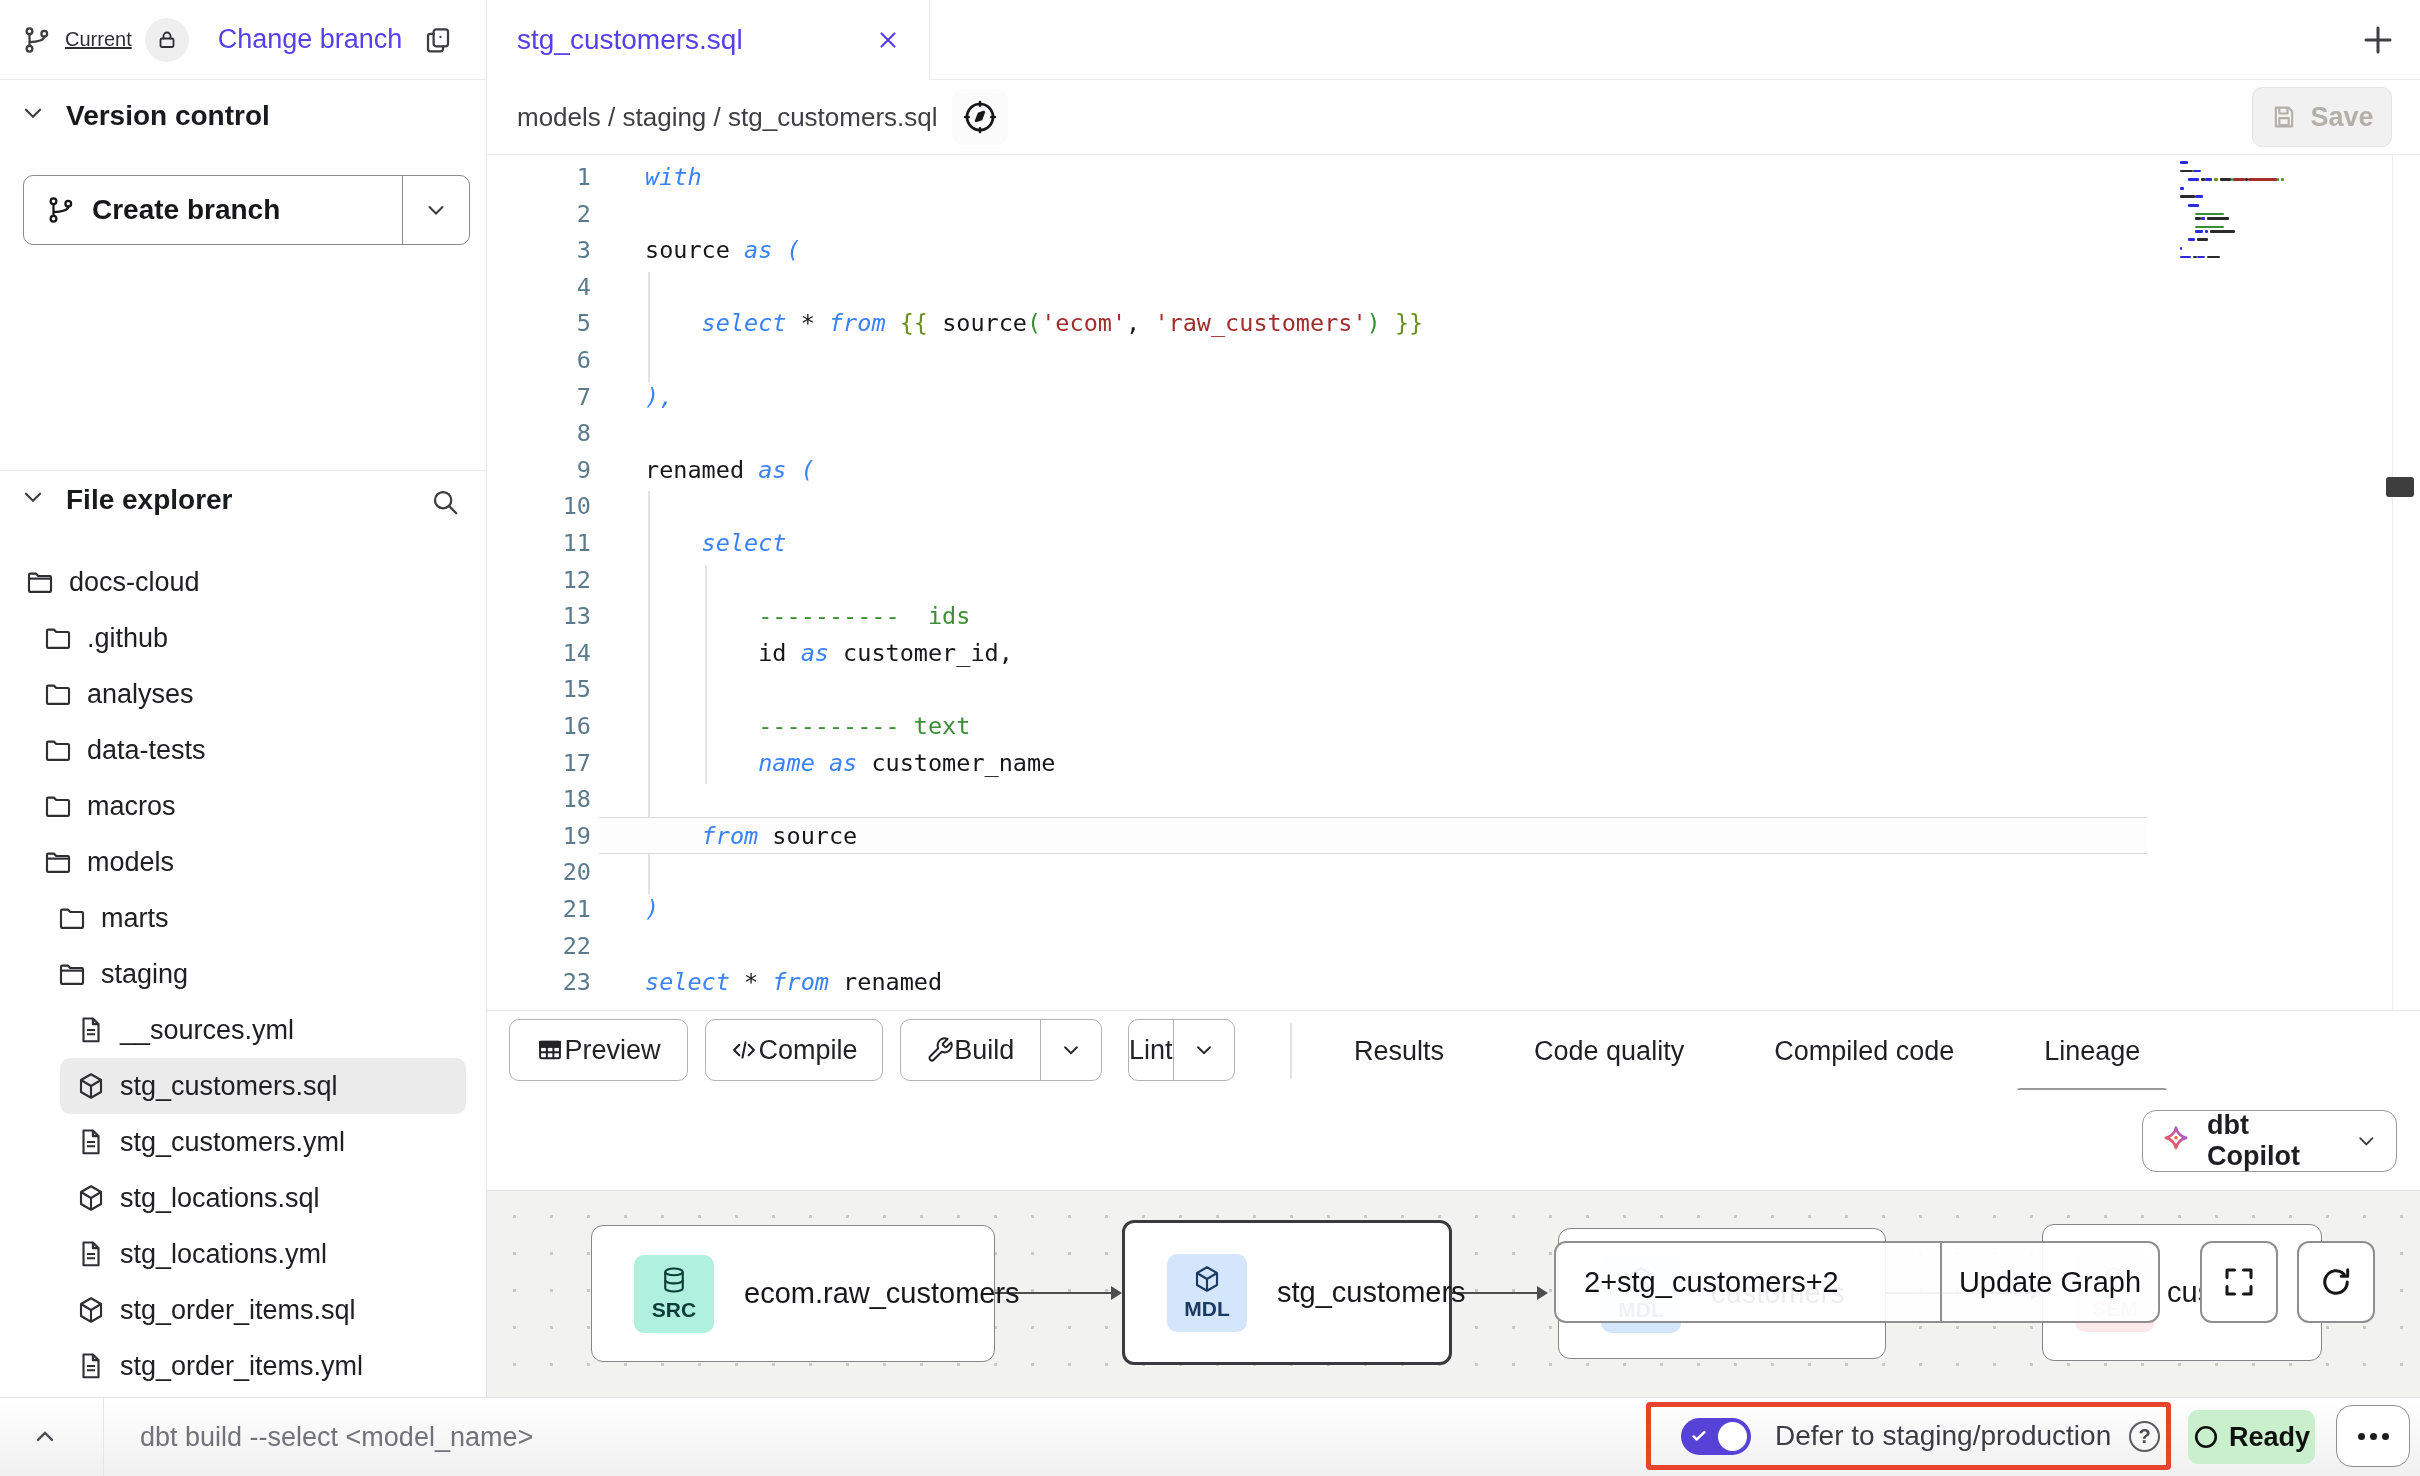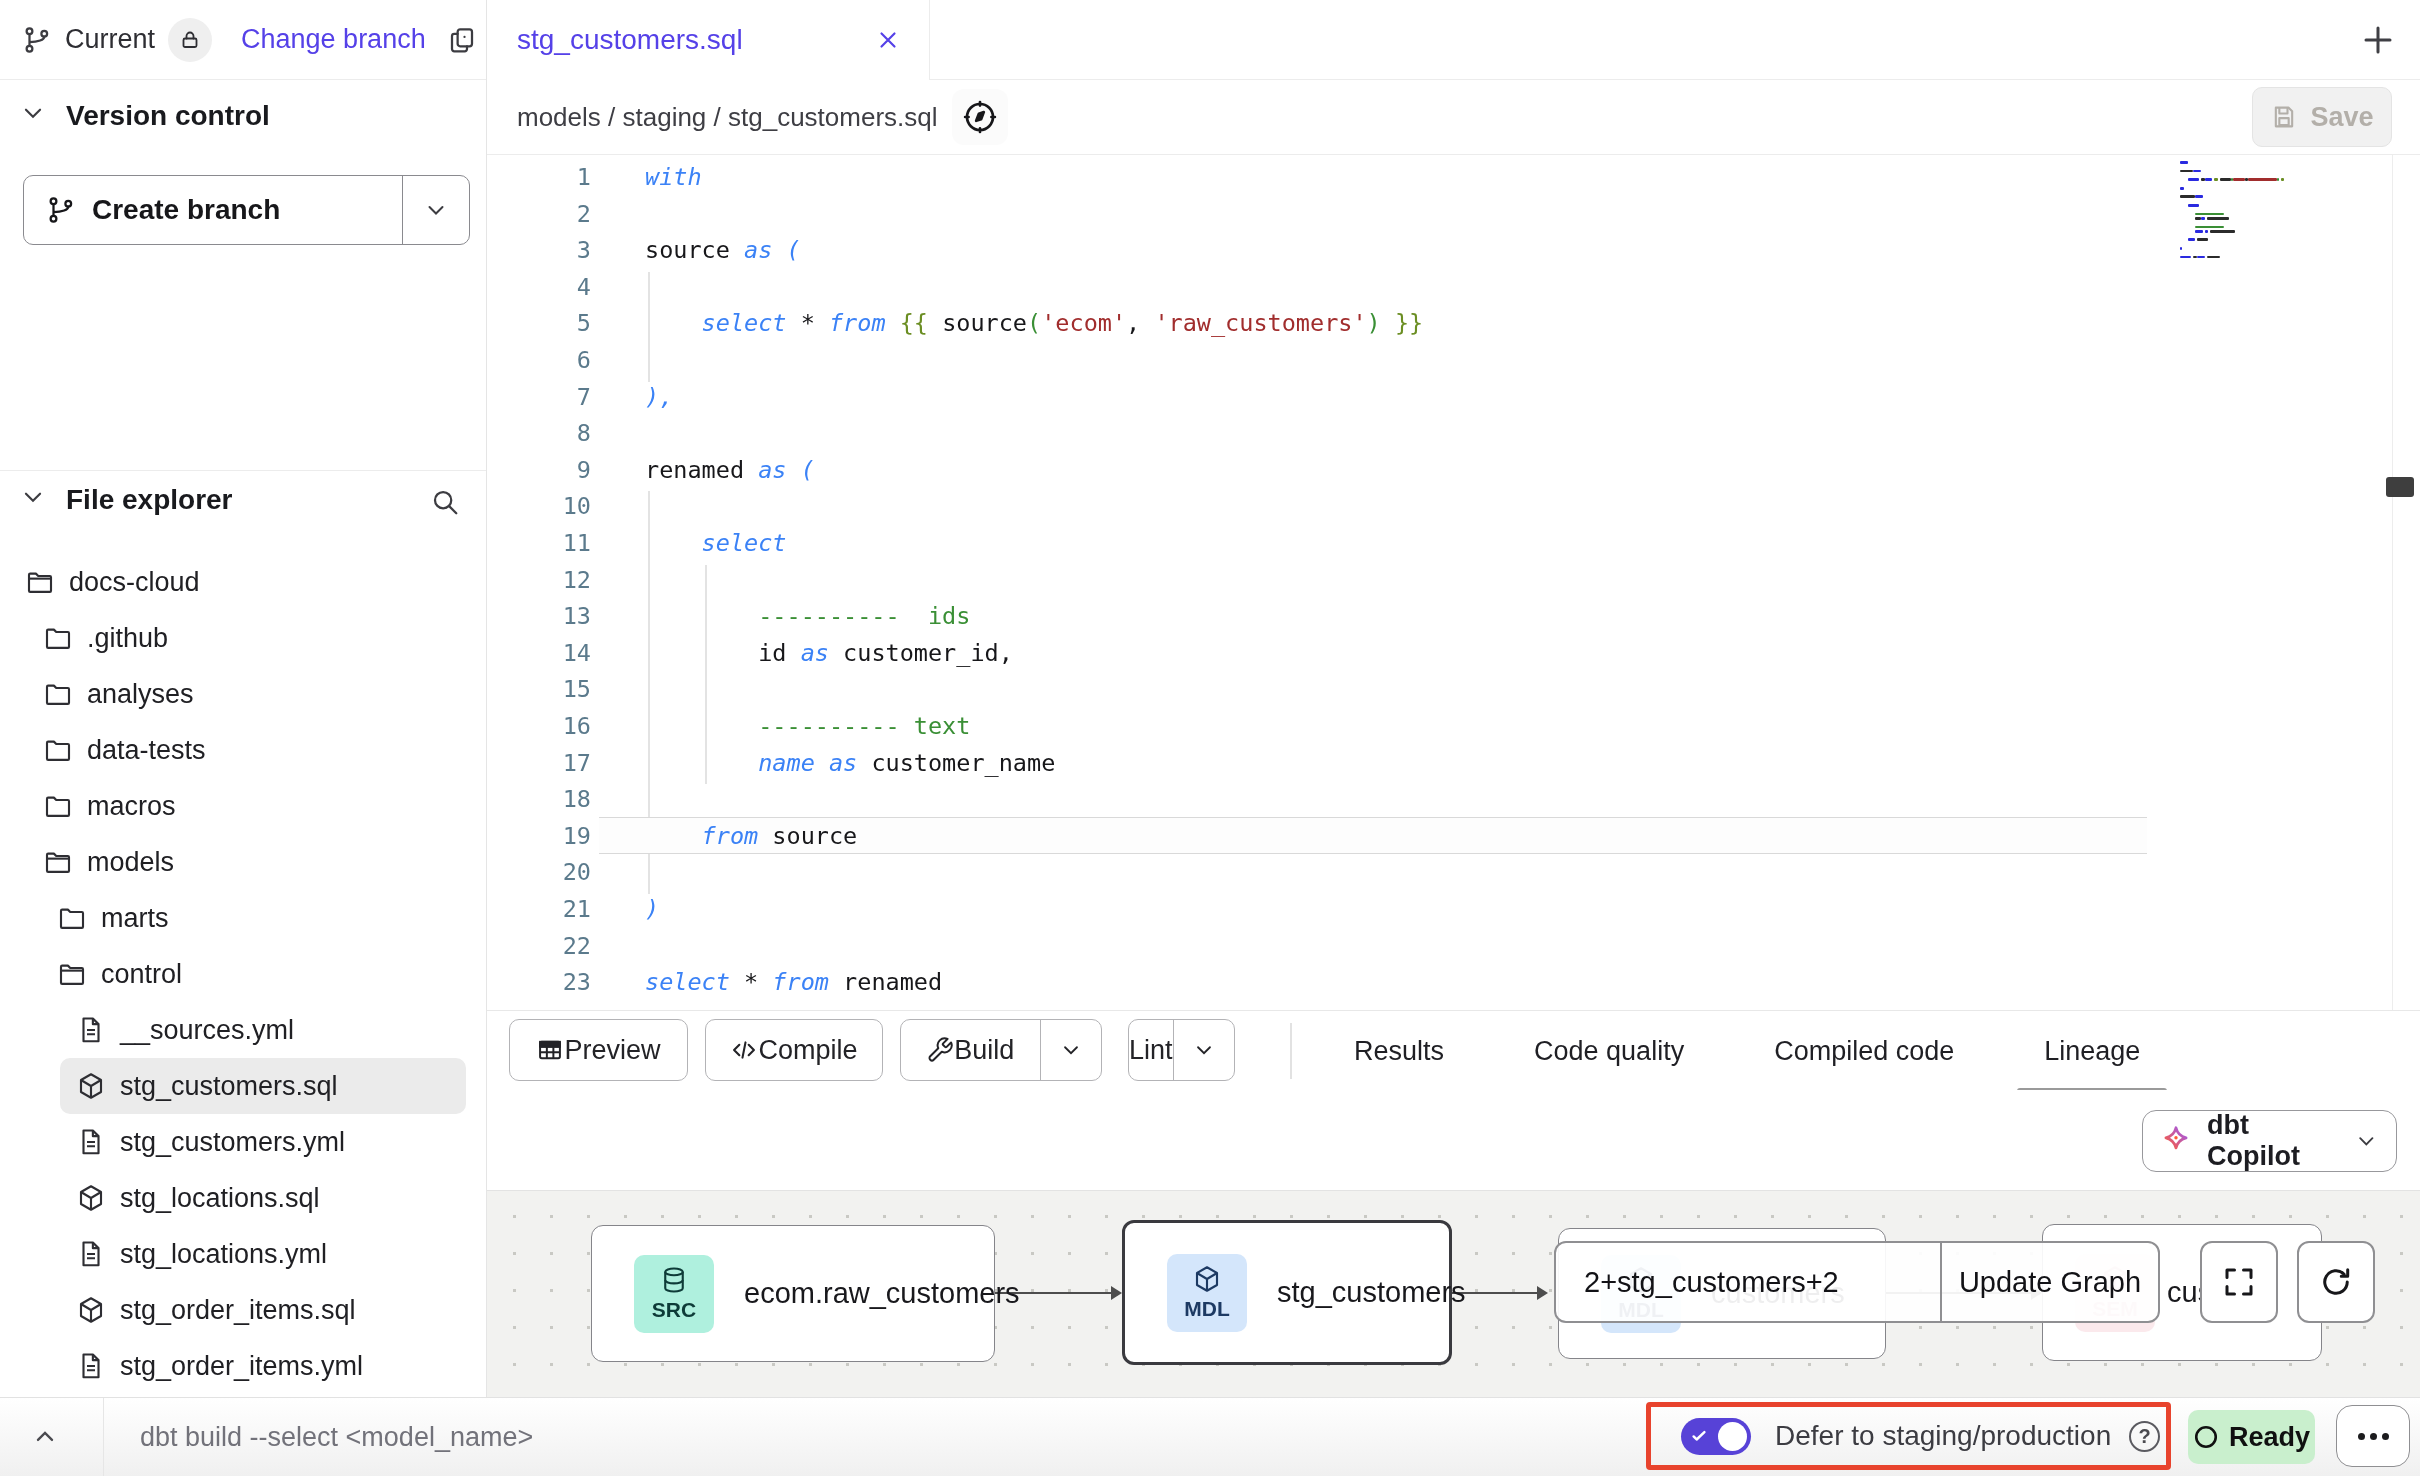--- a/index.html
+++ b/index.html
@@ -9,21 +9,21 @@
   }
   html,body{margin:0;padding:0;background:#fff;}
   .app{position:relative;width:2420px;height:1476px;background:#fff;overflow:hidden;
        font-family:"Liberation Sans",sans-serif;color:#1c1c1e;}
   svg{display:block;}
 
   
   .sidebar{position:absolute;left:0;top:0;width:487px;height:1397px;background:#fff;border-right:1px solid #e5e5e5;box-sizing:border-box;}
   .sb-header{position:absolute;left:0;top:0;width:100%;height:80px;border-bottom:1px solid var(--border);display:flex;align-items:center;padding-left:22px;box-sizing:border-box;gap:13px;}
   .icon30{width:30px;height:30px;color:#3c3c41;}
-  .current-label{font-size:27px;font-weight:500;color:#2e2e33;}
+  .current-label{font-size:20px;font-weight:500;color:#2e2e33;text-decoration:underline;}
   .lock-circle{width:44px;height:44px;border-radius:50%;background:#efefef;display:flex;align-items:center;justify-content:center;}
   .lock-circle svg{width:24px;height:24px;color:#2e2e33;}
   .change-branch{font-size:27px;font-weight:500;color:var(--purple);margin-left:16px;cursor:pointer;}
   .copy-wrap{margin-left:8px;}
 
   .section-head{position:absolute;display:flex;align-items:flex-start;gap:20px;}
   .vc-head{left:20px;top:100px;}
   .fe-head{left:20px;top:484px;}
   .section-head svg{width:26px;height:26px;color:#3c3c41;}
   .section-title{font-size:28px;font-weight:700;color:#191a1e;}
@@ -276,21 +276,21 @@
           </span>
           <span class="file-label">marts</span>
         </div>
         <div class="file-row" style="padding-left: 57px;">
           <span>
             <svg viewBox="0 0 24 24" fill="none" stroke="#2e2e33" stroke-width="1.7" stroke-linejoin="round" style="width: 30px; height: 30px;">
               <path d="M3.2 19V6.2c0-.5.4-.9.9-.9h4.6l1.9 1.9h9.3c.5 0 .9.4.9.9V19c0 .5-.4.9-.9.9H4.1c-.5 0-.9-.4-.9-.9z"></path>
               <path d="M3.2 9.3h17.6"></path>
             </svg>
           </span>
-          <span class="file-label">control</span>
+          <span class="file-label">staging</span>
         </div>
         <div class="file-row" style="padding-left: 76px;">
           <span>
             <svg viewBox="0 0 24 24" fill="none" stroke="#2e2e33" stroke-width="1.7" stroke-linejoin="round" style="width: 30px; height: 30px;">
               <path d="M6 2.8h7.5L18 7.3V21H6z"></path>
               <path d="M13.5 2.8v4.5H18"></path>
               <path d="M8.8 12h6.4M8.8 15.4h6.4"></path>
             </svg>
           </span>
           <span class="file-label">__sources.yml</span>

